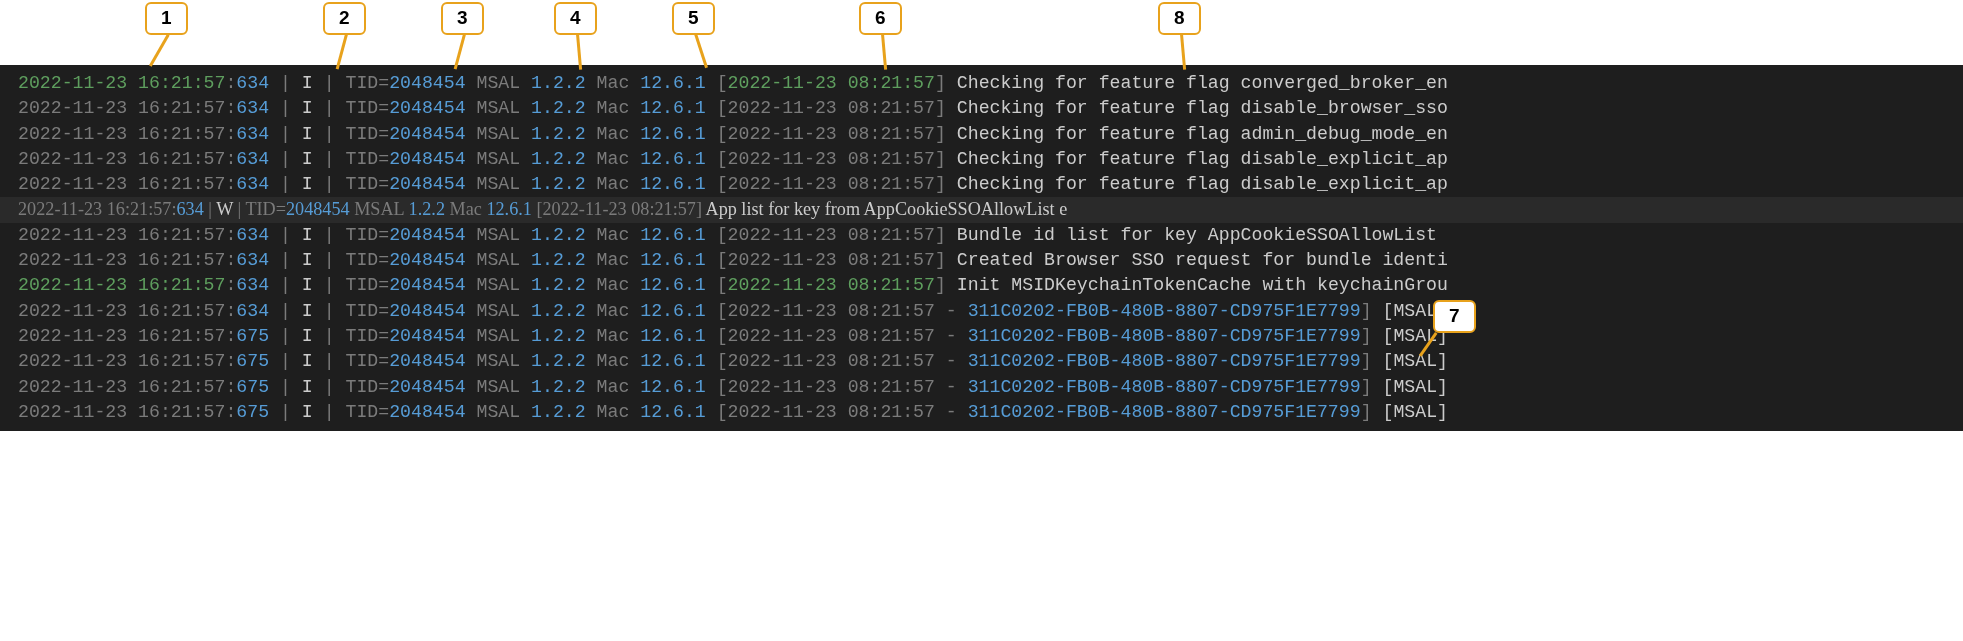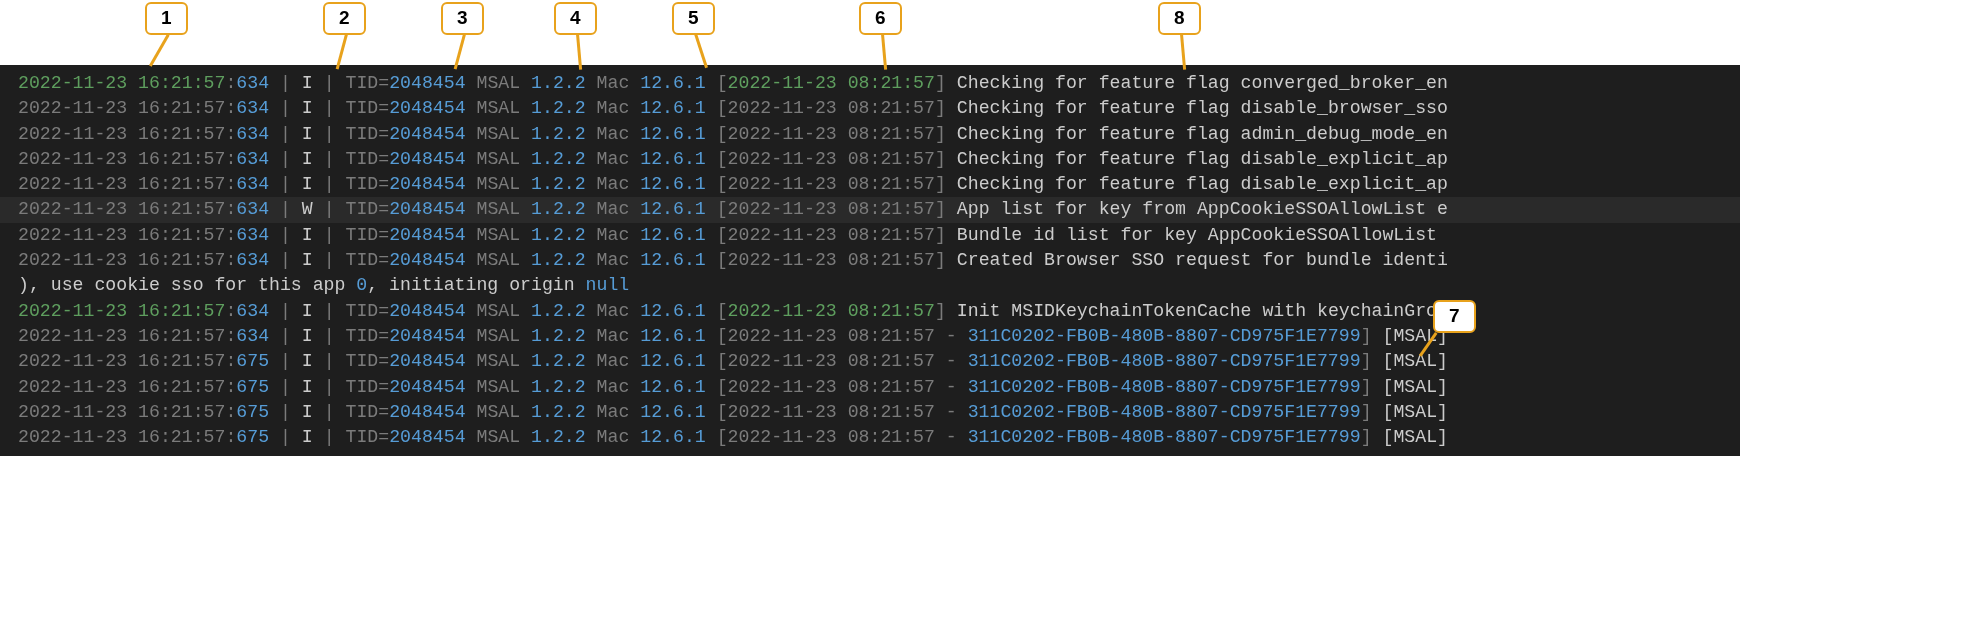--- a/index.html
+++ b/index.html
@@ -35,34 +35,35 @@
   .leader {
     position: absolute;
     width: 2.5px;
     height: 36px;
     background: #e8a21c;
     top: 34px;
     transform-origin: top left;
     z-index: 1;
   }
   .log-view {
-    width: 1740px;
+    width: 1963px;
     background: #1e1e1e;
     color: #cccccc;
     padding: 6px 0 6px 0;
     line-height: 1.39;
     white-space: nowrap;
     overflow: hidden;
   }
   .log-row {
     padding: 0 10px 0 18px;
     position: relative;
   }
   .log-row.selected {
     background: #2a2a2a; 
+    font-family: Liberation Serif, serif;
   }
   .date-green { color: #5e9e5e; }
   .date-gray  { color: #7b7b7b; }
   .time-green { color: #5e9e5e; }
   .time-gray  { color: #7b7b7b; }
   .ms-blue    { color: #569cd6; }
   .gray       { color: #7b7b7b; }
   .num-blue   { color: #569cd6; }
   .uuid-blue  { color: #569cd6; text-align: right; }
   .msg       { color: #cccccc; }
@@ -100,21 +101,20 @@
 
 <div class="log-view" id="log-view">
     <div class="log-row"><span class="date-green">2022-11-23</span><span class="time-green"> 16:21:57</span><span class="gray">:</span><span class="ms-blue">634</span><span class="pipe"> | </span><span class="lvl">I</span><span class="pipe"> | </span><span class="kw-tid">TID=</span><span class="num-blue">2048454</span><span class="kw-msal"> MSAL </span><span class="num-blue">1.2.2</span><span class="kw-mac"> Mac </span><span class="num-blue">12.6.1</span><span class="bracket"> [</span><span class="inner-date">2022-11-23</span><span class="inner-time"> 08:21:57</span><span class="bracket">] </span><span class="msg">Checking for feature flag converged_broker_en</span></div>
     <div class="log-row"><span class="date-gray">2022-11-23</span><span class="time-gray"> 16:21:57</span><span class="gray">:</span><span class="ms-blue">634</span><span class="pipe"> | </span><span class="lvl">I</span><span class="pipe"> | </span><span class="kw-tid">TID=</span><span class="num-blue">2048454</span><span class="kw-msal"> MSAL </span><span class="num-blue">1.2.2</span><span class="kw-mac"> Mac </span><span class="num-blue">12.6.1</span><span class="bracket"> [</span><span class="inner-date-gray">2022-11-23</span><span class="inner-time-gray"> 08:21:57</span><span class="bracket">] </span><span class="msg">Checking for feature flag disable_browser_sso</span></div>
     <div class="log-row"><span class="date-gray">2022-11-23</span><span class="time-gray"> 16:21:57</span><span class="gray">:</span><span class="ms-blue">634</span><span class="pipe"> | </span><span class="lvl">I</span><span class="pipe"> | </span><span class="kw-tid">TID=</span><span class="num-blue">2048454</span><span class="kw-msal"> MSAL </span><span class="num-blue">1.2.2</span><span class="kw-mac"> Mac </span><span class="num-blue">12.6.1</span><span class="bracket"> [</span><span class="inner-date-gray">2022-11-23</span><span class="inner-time-gray"> 08:21:57</span><span class="bracket">] </span><span class="msg">Checking for feature flag admin_debug_mode_en</span></div>
     <div class="log-row"><span class="date-gray">2022-11-23</span><span class="time-gray"> 16:21:57</span><span class="gray">:</span><span class="ms-blue">634</span><span class="pipe"> | </span><span class="lvl">I</span><span class="pipe"> | </span><span class="kw-tid">TID=</span><span class="num-blue">2048454</span><span class="kw-msal"> MSAL </span><span class="num-blue">1.2.2</span><span class="kw-mac"> Mac </span><span class="num-blue">12.6.1</span><span class="bracket"> [</span><span class="inner-date-gray">2022-11-23</span><span class="inner-time-gray"> 08:21:57</span><span class="bracket">] </span><span class="msg">Checking for feature flag disable_explicit_ap</span></div>
     <div class="log-row"><span class="date-gray">2022-11-23</span><span class="time-gray"> 16:21:57</span><span class="gray">:</span><span class="ms-blue">634</span><span class="pipe"> | </span><span class="lvl">I</span><span class="pipe"> | </span><span class="kw-tid">TID=</span><span class="num-blue">2048454</span><span class="kw-msal"> MSAL </span><span class="num-blue">1.2.2</span><span class="kw-mac"> Mac </span><span class="num-blue">12.6.1</span><span class="bracket"> [</span><span class="inner-date-gray">2022-11-23</span><span class="inner-time-gray"> 08:21:57</span><span class="bracket">] </span><span class="msg">Checking for feature flag disable_explicit_ap</span></div>
     <div class="log-row selected"><span class="date-gray">2022-11-23</span><span class="time-gray"> 16:21:57</span><span class="gray">:</span><span class="ms-blue">634</span><span class="pipe"> | </span><span class="lvl">W</span><span class="pipe"> | </span><span class="kw-tid">TID=</span><span class="num-blue">2048454</span><span class="kw-msal"> MSAL </span><span class="num-blue">1.2.2</span><span class="kw-mac"> Mac </span><span class="num-blue">12.6.1</span><span class="bracket"> [</span><span class="inner-date-gray">2022-11-23</span><span class="inner-time-gray"> 08:21:57</span><span class="bracket">] </span><span class="msg">App list for key from AppCookieSSOAllowList e</span></div>
     <div class="log-row"><span class="date-gray">2022-11-23</span><span class="time-gray"> 16:21:57</span><span class="gray">:</span><span class="ms-blue">634</span><span class="pipe"> | </span><span class="lvl">I</span><span class="pipe"> | </span><span class="kw-tid">TID=</span><span class="num-blue">2048454</span><span class="kw-msal"> MSAL </span><span class="num-blue">1.2.2</span><span class="kw-mac"> Mac </span><span class="num-blue">12.6.1</span><span class="bracket"> [</span><span class="inner-date-gray">2022-11-23</span><span class="inner-time-gray"> 08:21:57</span><span class="bracket">] </span><span class="msg">Bundle id list for key AppCookieSSOAllowList </span></div>
     <div class="log-row"><span class="date-gray">2022-11-23</span><span class="time-gray"> 16:21:57</span><span class="gray">:</span><span class="ms-blue">634</span><span class="pipe"> | </span><span class="lvl">I</span><span class="pipe"> | </span><span class="kw-tid">TID=</span><span class="num-blue">2048454</span><span class="kw-msal"> MSAL </span><span class="num-blue">1.2.2</span><span class="kw-mac"> Mac </span><span class="num-blue">12.6.1</span><span class="bracket"> [</span><span class="inner-date-gray">2022-11-23</span><span class="inner-time-gray"> 08:21:57</span><span class="bracket">] </span><span class="msg">Created Browser SSO request for bundle identi</span></div>
-    <div class="log-row"><span class="msg">), use cookie sso for this app </span><span class="num-blue">0</span><span class="msg">, initiating origin </span><span class="null-blue">null</span></div>
     <div class="log-row"><span class="date-green">2022-11-23</span><span class="time-green"> 16:21:57</span><span class="gray">:</span><span class="ms-blue">634</span><span class="pipe"> | </span><span class="lvl">I</span><span class="pipe"> | </span><span class="kw-tid">TID=</span><span class="num-blue">2048454</span><span class="kw-msal"> MSAL </span><span class="num-blue">1.2.2</span><span class="kw-mac"> Mac </span><span class="num-blue">12.6.1</span><span class="bracket"> [</span><span class="inner-date">2022-11-23</span><span class="inner-time"> 08:21:57</span><span class="bracket">] </span><span class="msg">Init MSIDKeychainTokenCache with keychainGrou</span></div>
     <div class="log-row"><span class="date-gray">2022-11-23</span><span class="time-gray"> 16:21:57</span><span class="gray">:</span><span class="ms-blue">634</span><span class="pipe"> | </span><span class="lvl">I</span><span class="pipe"> | </span><span class="kw-tid">TID=</span><span class="num-blue">2048454</span><span class="kw-msal"> MSAL </span><span class="num-blue">1.2.2</span><span class="kw-mac"> Mac </span><span class="num-blue">12.6.1</span><span class="bracket"> [</span><span class="inner-date-gray">2022-11-23</span><span class="inner-time-gray"> 08:21:57</span><span class="gray"> - </span><span class="uuid-blue">311C0202-FB0B-480B-8807-CD975F1E7799</span><span class="bracket">] </span><span class="msg">[MSAL]</span></div>
     <div class="log-row"><span class="date-gray">2022-11-23</span><span class="time-gray"> 16:21:57</span><span class="gray">:</span><span class="ms-blue">675</span><span class="pipe"> | </span><span class="lvl">I</span><span class="pipe"> | </span><span class="kw-tid">TID=</span><span class="num-blue">2048454</span><span class="kw-msal"> MSAL </span><span class="num-blue">1.2.2</span><span class="kw-mac"> Mac </span><span class="num-blue">12.6.1</span><span class="bracket"> [</span><span class="inner-date-gray">2022-11-23</span><span class="inner-time-gray"> 08:21:57</span><span class="gray"> - </span><span class="uuid-blue">311C0202-FB0B-480B-8807-CD975F1E7799</span><span class="bracket">] </span><span class="msg">[MSAL]</span></div>
     <div class="log-row"><span class="date-gray">2022-11-23</span><span class="time-gray"> 16:21:57</span><span class="gray">:</span><span class="ms-blue">675</span><span class="pipe"> | </span><span class="lvl">I</span><span class="pipe"> | </span><span class="kw-tid">TID=</span><span class="num-blue">2048454</span><span class="kw-msal"> MSAL </span><span class="num-blue">1.2.2</span><span class="kw-mac"> Mac </span><span class="num-blue">12.6.1</span><span class="bracket"> [</span><span class="inner-date-gray">2022-11-23</span><span class="inner-time-gray"> 08:21:57</span><span class="gray"> - </span><span class="uuid-blue">311C0202-FB0B-480B-8807-CD975F1E7799</span><span class="bracket">] </span><span class="msg">[MSAL]</span></div>
     <div class="log-row"><span class="date-gray">2022-11-23</span><span class="time-gray"> 16:21:57</span><span class="gray">:</span><span class="ms-blue">675</span><span class="pipe"> | </span><span class="lvl">I</span><span class="pipe"> | </span><span class="kw-tid">TID=</span><span class="num-blue">2048454</span><span class="kw-msal"> MSAL </span><span class="num-blue">1.2.2</span><span class="kw-mac"> Mac </span><span class="num-blue">12.6.1</span><span class="bracket"> [</span><span class="inner-date-gray">2022-11-23</span><span class="inner-time-gray"> 08:21:57</span><span class="gray"> - </span><span class="uuid-blue">311C0202-FB0B-480B-8807-CD975F1E7799</span><span class="bracket">] </span><span class="msg">[MSAL]</span></div>
     <div class="log-row"><span class="date-gray">2022-11-23</span><span class="time-gray"> 16:21:57</span><span class="gray">:</span><span class="ms-blue">675</span><span class="pipe"> | </span><span class="lvl">I</span><span class="pipe"> | </span><span class="kw-tid">TID=</span><span class="num-blue">2048454</span><span class="kw-msal"> MSAL </span><span class="num-blue">1.2.2</span><span class="kw-mac"> Mac </span><span class="num-blue">12.6.1</span><span class="bracket"> [</span><span class="inner-date-gray">2022-11-23</span><span class="inner-time-gray"> 08:21:57</span><span class="gray"> - </span><span class="uuid-blue">311C0202-FB0B-480B-8807-CD975F1E7799</span><span class="bracket">] </span><span class="msg">[MSAL]</span></div>
   </div>
 
 <div class="callout" style="position: absolute; left: 1433px; top: 300px; z-index: 5;">7</div>
 <div class="leader" style="position: absolute; left: 1435px; top: 332px; height: 28px; transform: rotate(35deg); z-index: 4;"></div>

